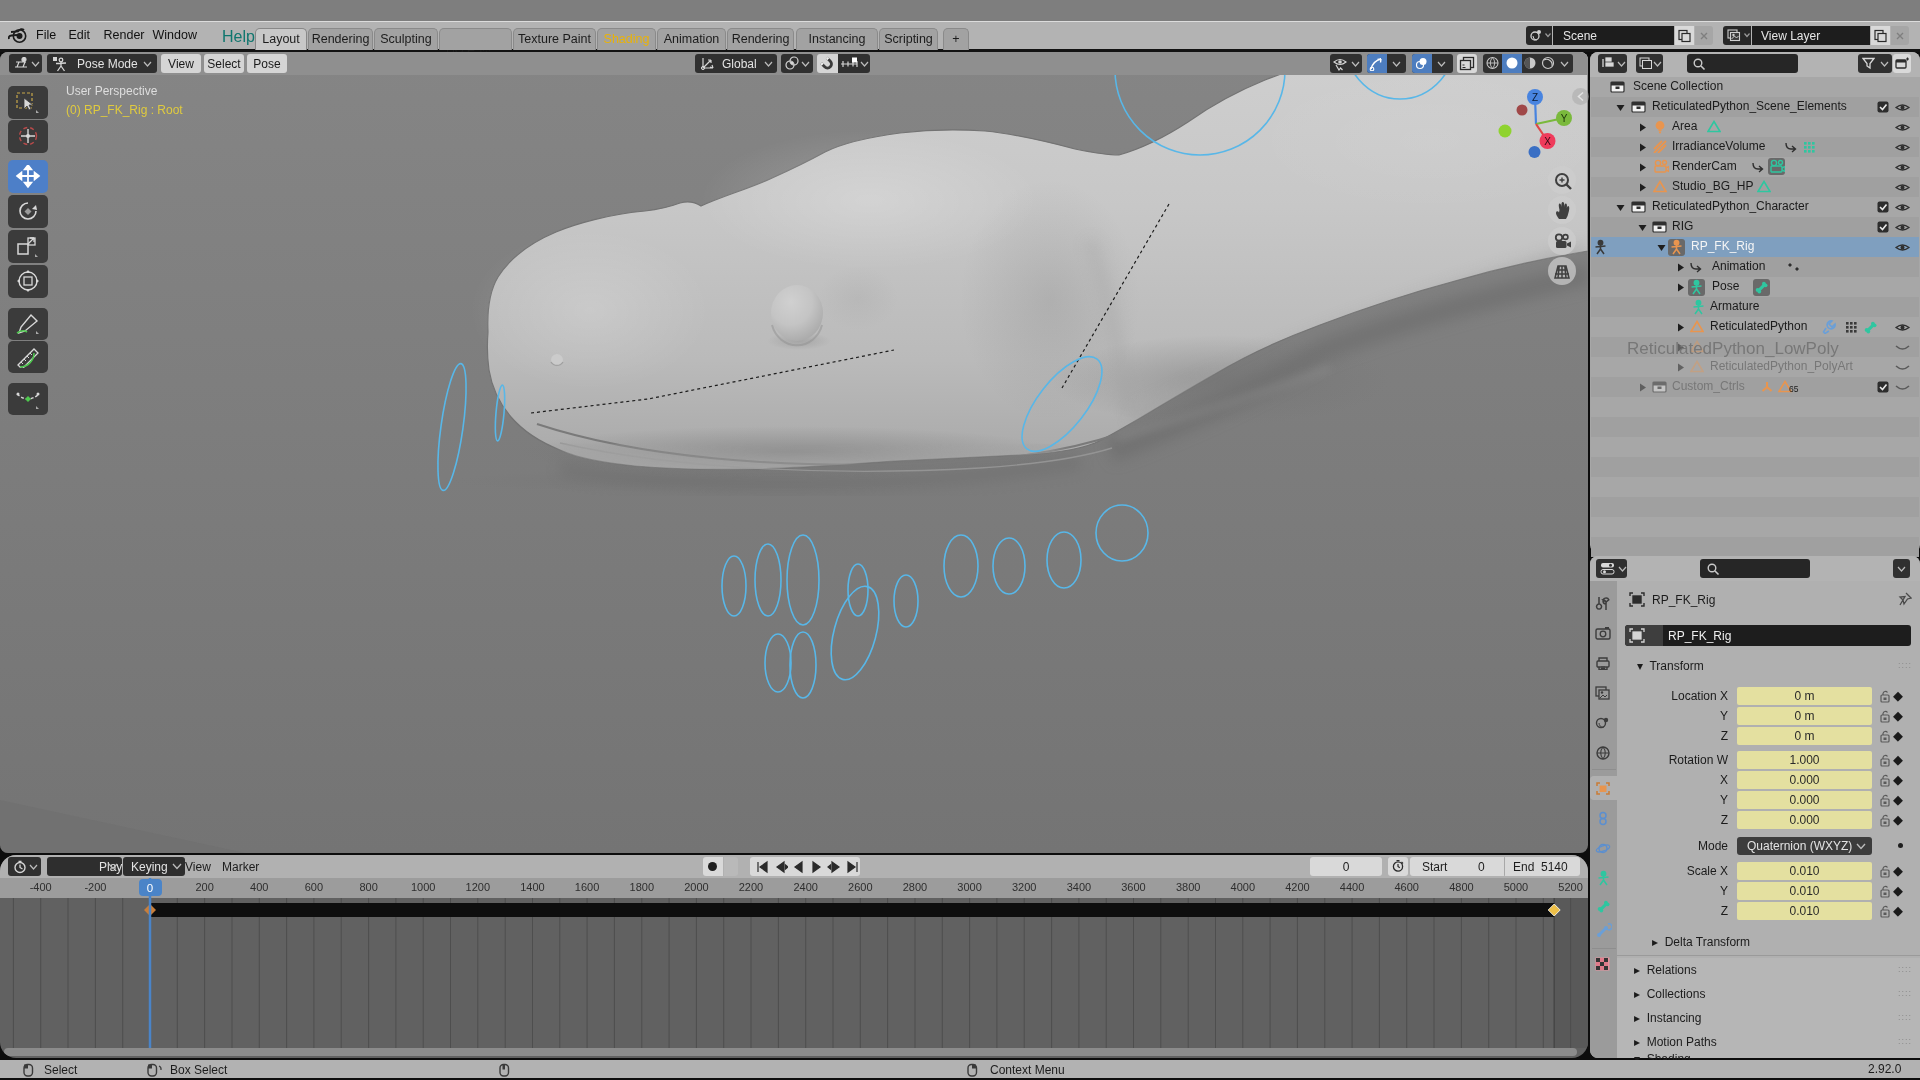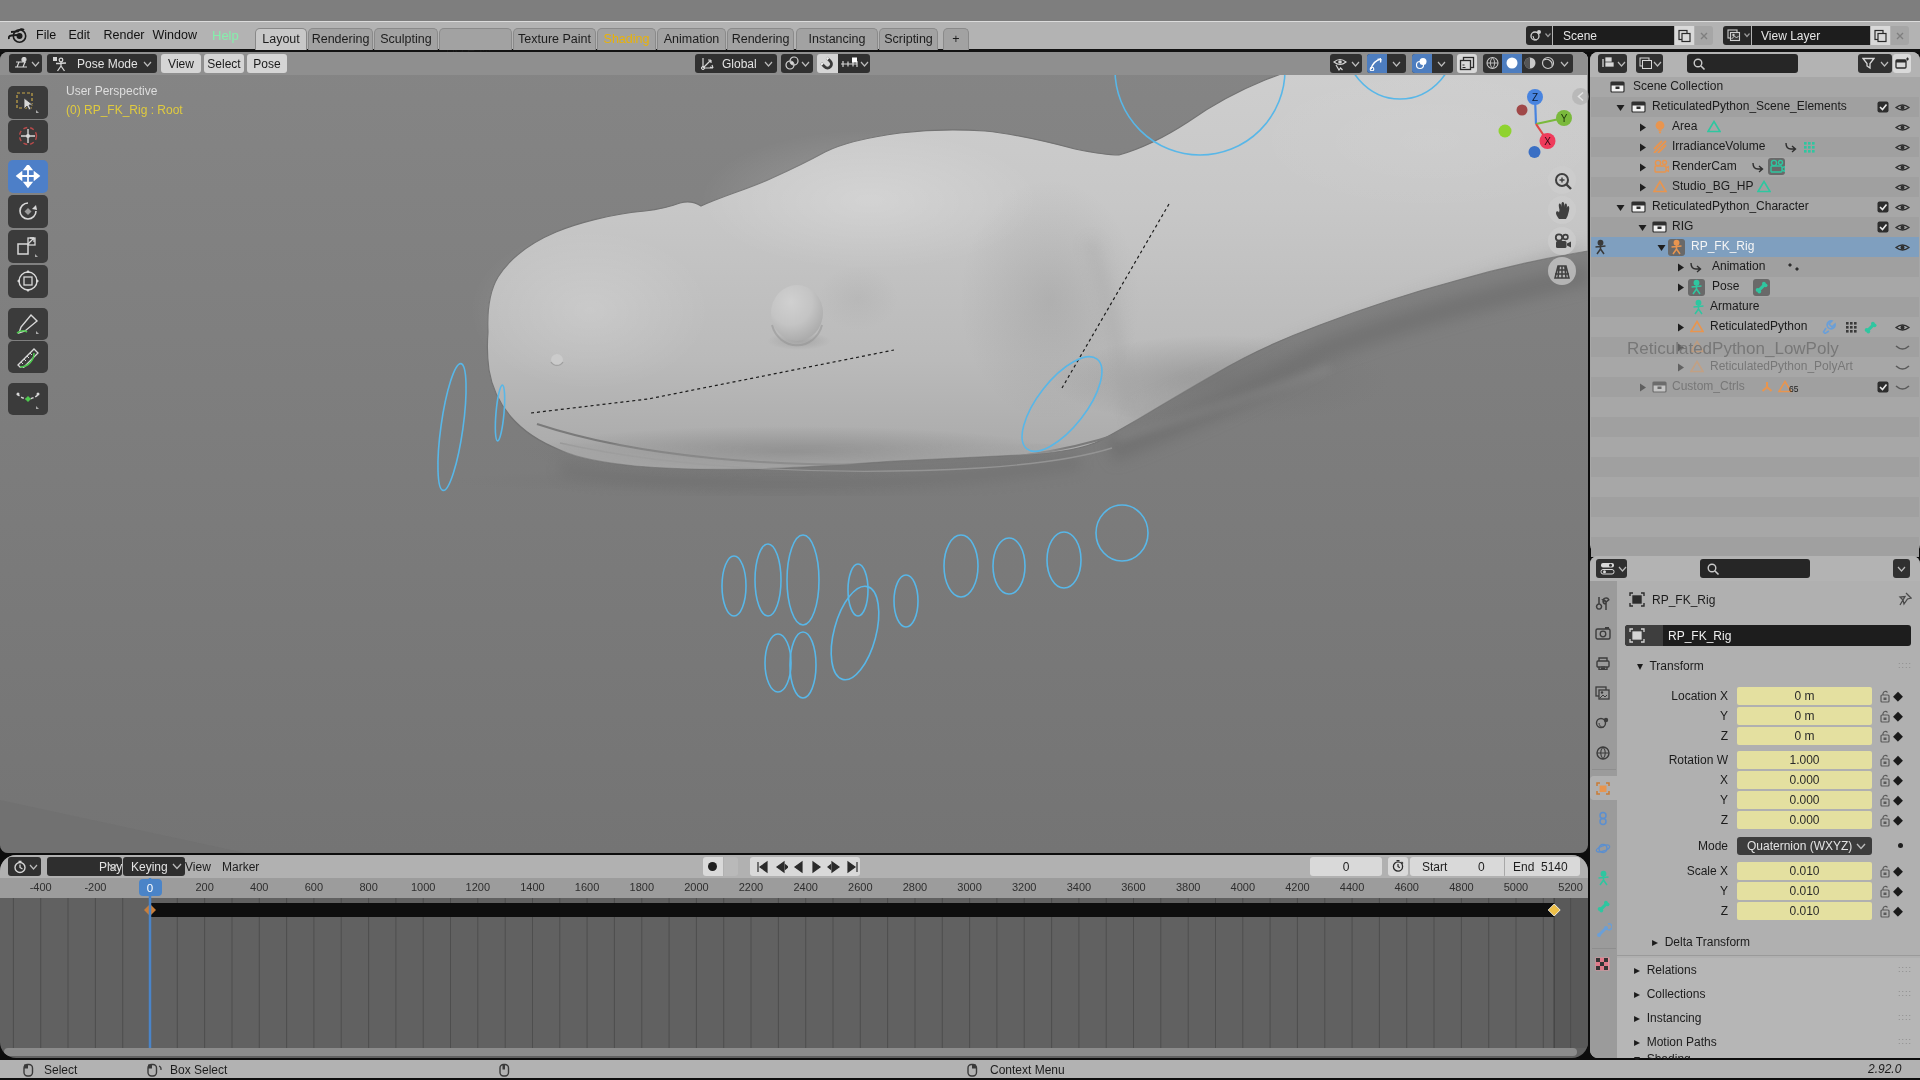--- a/index.html
+++ b/index.html
@@ -15,21 +15,21 @@
 <g stroke="#1b1b1b" fill="none" stroke-width="1.6">
 <circle cx="11.5" cy="10" r="6.2"></circle>
 <circle cx="11.5" cy="10" r="2.2" fill="#1b1b1b"></circle>
 <path d="M1,13 Q0,10 3.5,9.5 L9,9 M3,6 L10,5.5 Q13,1.5 16,4" stroke-width="1.8"></path>
 </g>
   </svg>
 <div class="txt" style="left:36px;top:28px;font-size:12.5px;color:#111;">File</div>
 <div class="txt" style="left:68.5px;top:28px;font-size:12.5px;color:#111;">Edit</div>
 <div class="txt" style="left:103.5px;top:28px;font-size:12.5px;color:#111;">Render</div>
 <div class="txt" style="left:152.5px;top:28px;font-size:12.5px;color:#111;">Window</div>
-<div class="txt" style="left:212px;top:28px;font-size:13px;color:#86efac;">Help</div>
+<div class="txt" style="left:222px;top:28px;font-size:16px;color:#0f766e;">Help</div>
 <div class="abs" style="left:255px;top:28px;width:52px;height:22px;background:#c8c8c8;border:1px solid #888;border-bottom:none;border-radius:5px 5px 0 0;"></div>
 <div class="txt" style="left:255px;top:32px;width:52px;text-align:center;font-size:12.5px;color:#1c1c1c;">Layout</div>
 <div class="abs" style="left:308px;top:28px;width:65px;height:22px;background:#a2a2a2;border:1px solid #8a8a8a;border-bottom:none;border-radius:5px 5px 0 0;"></div>
 <div class="txt" style="left:308px;top:32px;width:65px;text-align:center;font-size:12.5px;color:#1c1c1c;">Rendering</div>
 <div class="abs" style="left:374px;top:28px;width:64px;height:22px;background:#a2a2a2;border:1px solid #8a8a8a;border-bottom:none;border-radius:5px 5px 0 0;"></div>
 <div class="txt" style="left:374px;top:32px;width:64px;text-align:center;font-size:12.5px;color:#1c1c1c;">Sculpting</div>
 <div class="abs" style="left:439px;top:28px;width:73px;height:22px;background:#a2a2a2;border:1px solid #8a8a8a;border-bottom:none;border-radius:5px 5px 0 0;"></div>
 <div class="txt" style="left:439px;top:32px;width:73px;text-align:center;font-size:12.5px;color:#1c1c1c;margin-top:16px;">UV Editing</div>
 <div class="abs" style="left:513px;top:28px;width:83px;height:22px;background:#a2a2a2;border:1px solid #8a8a8a;border-bottom:none;border-radius:5px 5px 0 0;"></div>
 <div class="txt" style="left:513px;top:32px;width:83px;text-align:center;font-size:12.5px;color:#1c1c1c;">Texture Paint</div>
@@ -1203,21 +1203,21 @@
   </svg>
 <div class="abs" style="left:1410px;top:857px;width:94px;height:19px;background:#d9d9d9;border-radius:3px 0 0 3px;"></div>
 <div class="txt" style="left:1422px;top:860px;font-size:12px;color:#1c1c1c;">Start</div>
 <div class="txt" style="left:1478px;top:860px;font-size:12px;color:#1c1c1c;">0</div>
 <div class="abs" style="left:1505px;top:857px;width:75px;height:19px;background:#d9d9d9;border-radius:0 3px 3px 0;"></div>
 <div class="txt" style="left:1513px;top:860px;font-size:12px;color:#1c1c1c;">End</div>
 <div class="txt" style="left:1541px;top:860px;font-size:12px;color:#1c1c1c;">5140</div>
 <div class="abs" style="left:1504px;top:858px;width:1px;height:17px;background:#a8a8a8;"></div>
 <div class="abs" style="left:0px;top:1060px;width:1920px;height:18px;background:#b2b2b2;"></div>
 <div class="abs" style="left:0px;top:1078px;width:1920px;height:2px;background:#0d0d0d;"></div>
-<div class="txt" style="left:1868px;top:1062px;font-size:12px;color:#1c1c1c;font-style:italic;">2.92.0</div>
+<div class="txt" style="left:1868px;top:1062px;font-size:12px;color:#1c1c1c;">2.92.0</div>
 <svg class="abs" style="left:22px;top:1063px" width="17" height="14" viewBox="0 0 17 14">
     <rect x="2" y="1.5" width="8.5" height="11.5" rx="3.5" fill="none" stroke="#3a3a3a" stroke-width="1.4"></rect>
     <path d="M2 1.5 h4 v4 h-4 z" fill="#3a3a3a"></path>
   </svg>
 <div class="txt" style="left:44px;top:1063px;font-size:12px;color:#1c1c1c;">Select</div>
 <svg class="abs" style="left:146px;top:1063px" width="17" height="14" viewBox="0 0 17 14">
     <rect x="2" y="1.5" width="8.5" height="11.5" rx="3.5" fill="none" stroke="#3a3a3a" stroke-width="1.4"></rect>
     <path d="M2 1.5 h4 v4 h-4 z" fill="#3a3a3a"></path>
     <path d="M13 3 q2.5 1 2 4" stroke="#3a3a3a" fill="none" stroke-width="1.2"></path>
   </svg>

